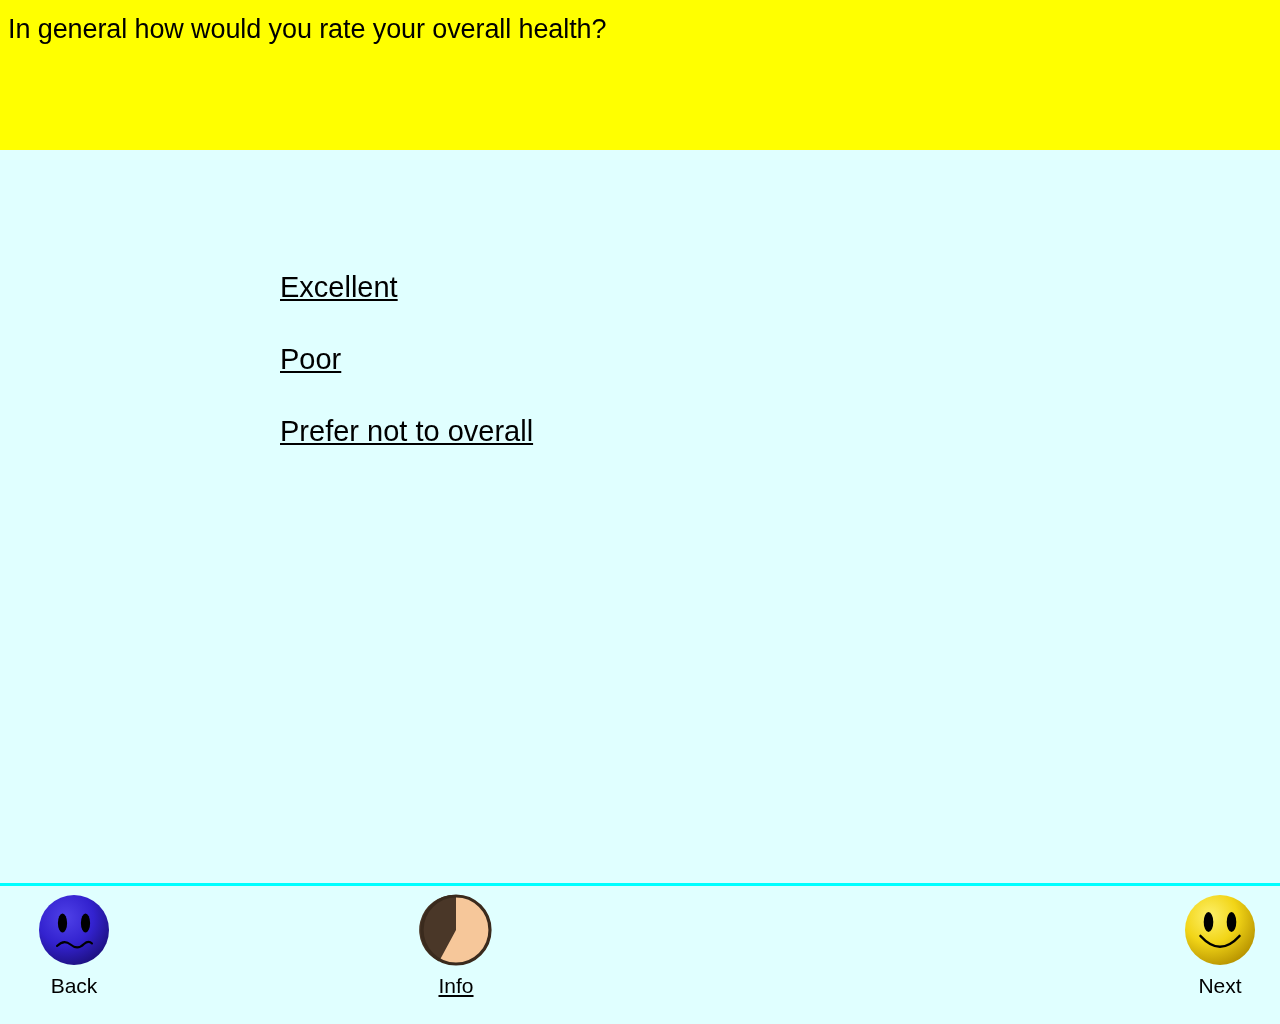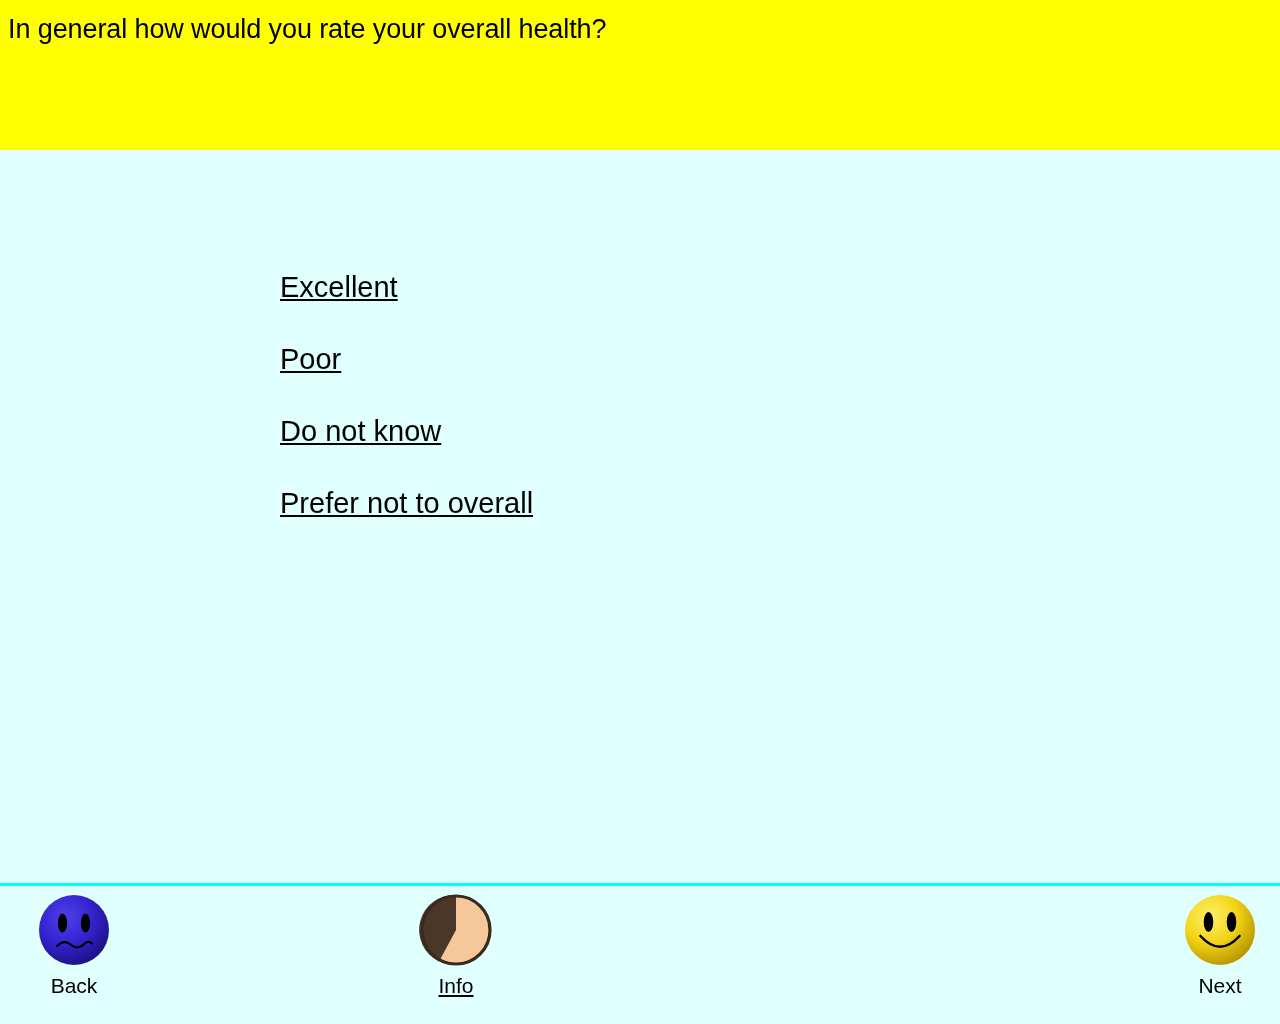--- a/index.html
+++ b/index.html
@@ -112,21 +112,20 @@
 <body>
 
 <div id="question-header">
   <div id="question-text">In general how would you rate your overall health?</div>
 </div>
 
 <div id="content-area">
   <div id="answer-options">
     <span class="answer-option">Excellent</span>
     <span class="answer-option">Poor</span>
-    <span class="answer-option">Do not know</span>
     <span class="answer-option">Prefer not to overall</span>
   </div>
 </div>
 
 <div id="footer-divider"></div>
 
 <div id="footer-bar">
 
   <div class="nav-button" id="nav-back">
     <svg class="nav-icon" viewBox="0 0 76 76">

